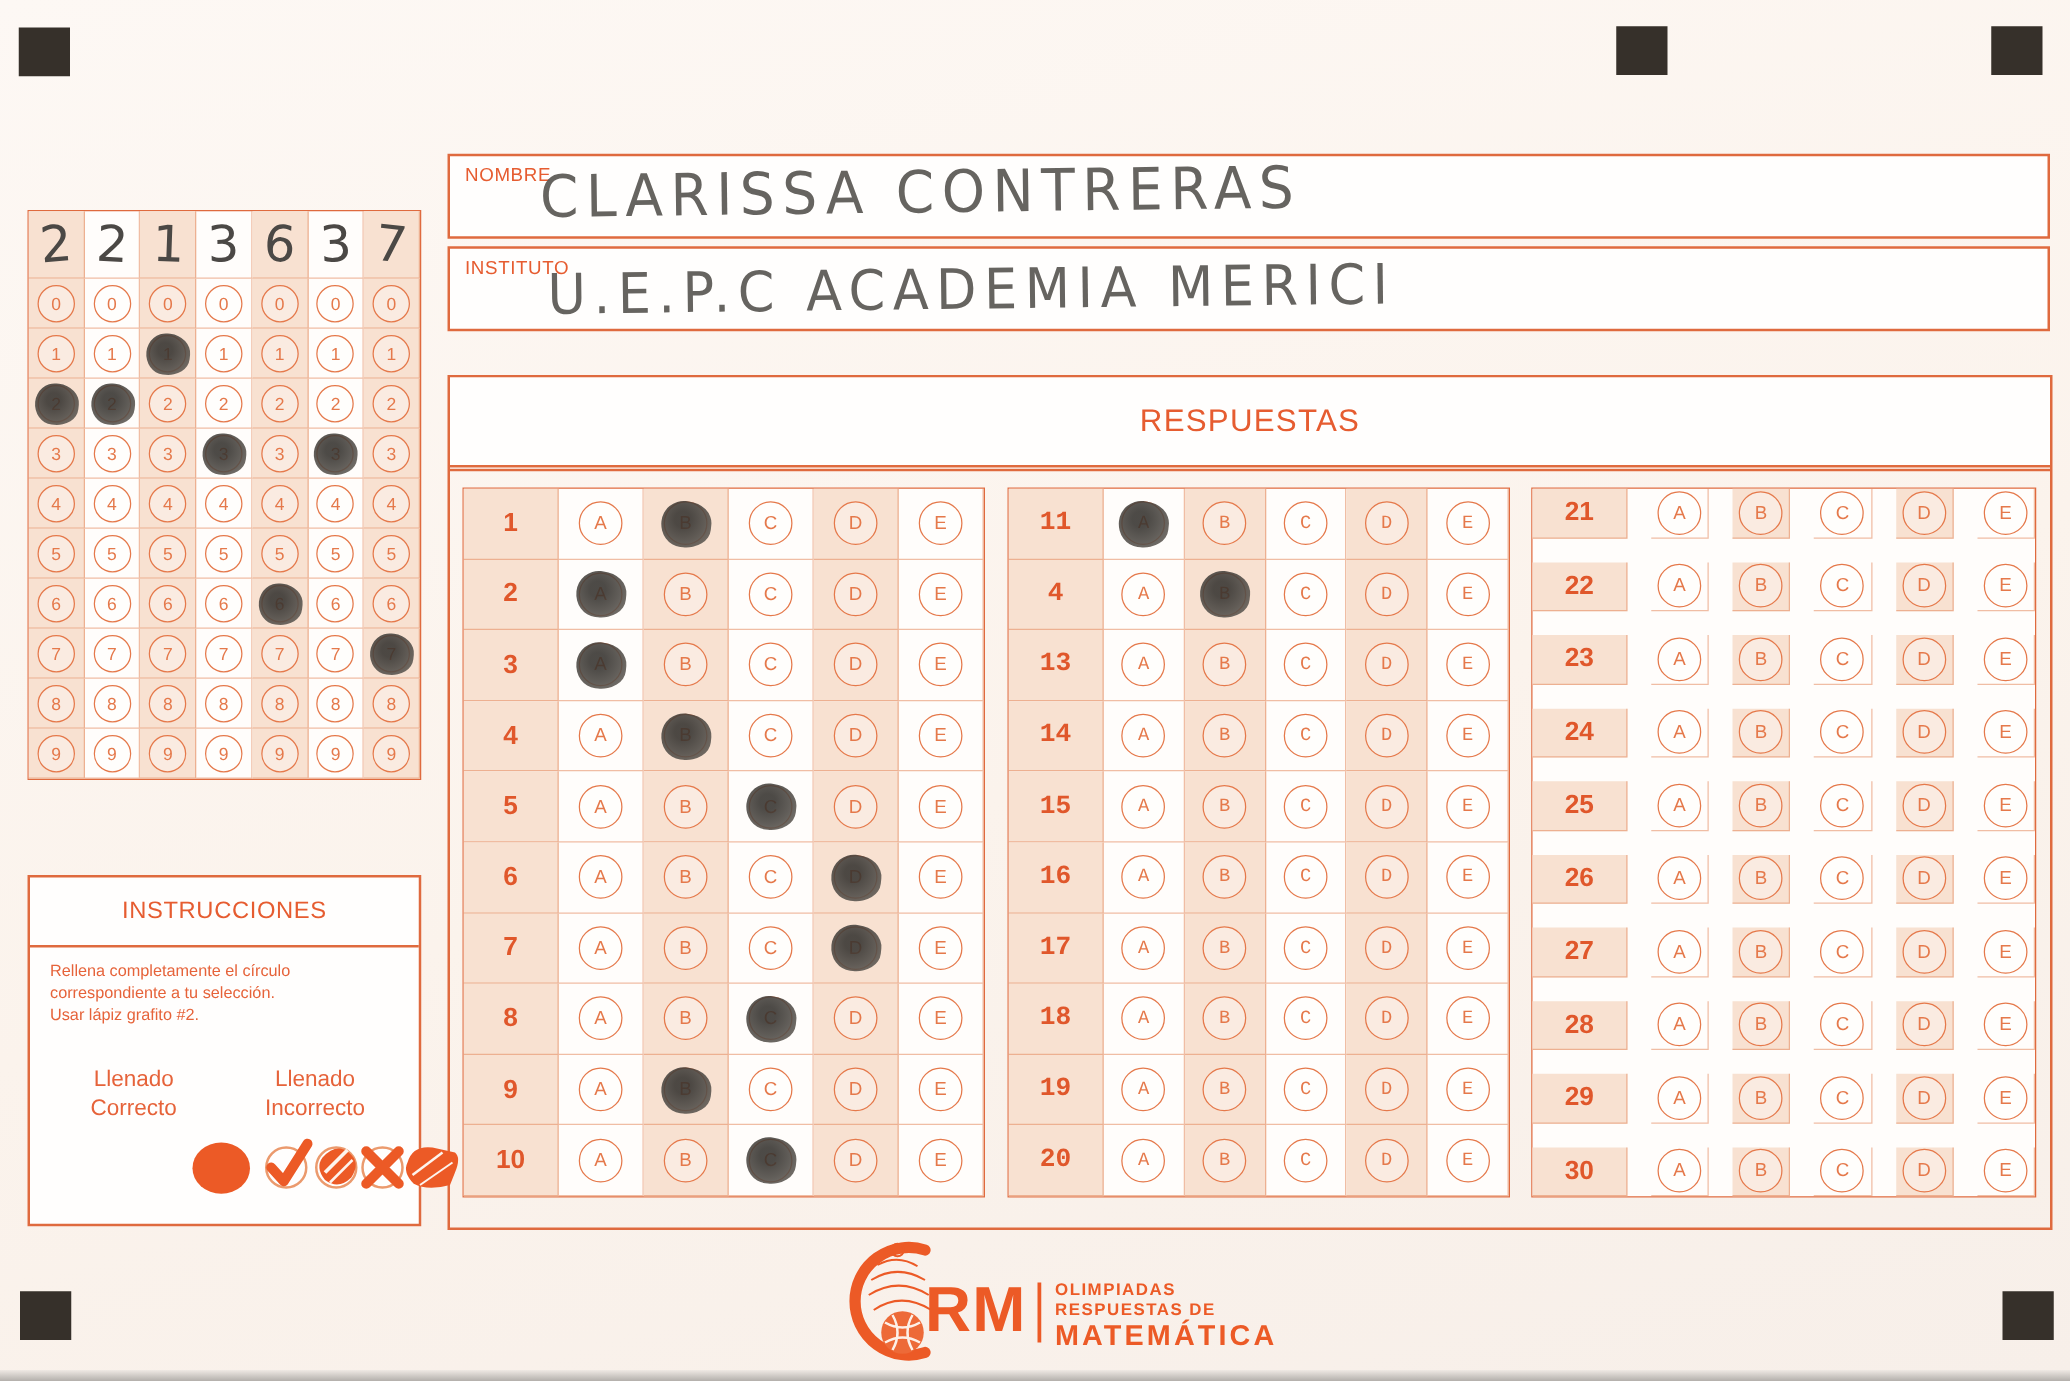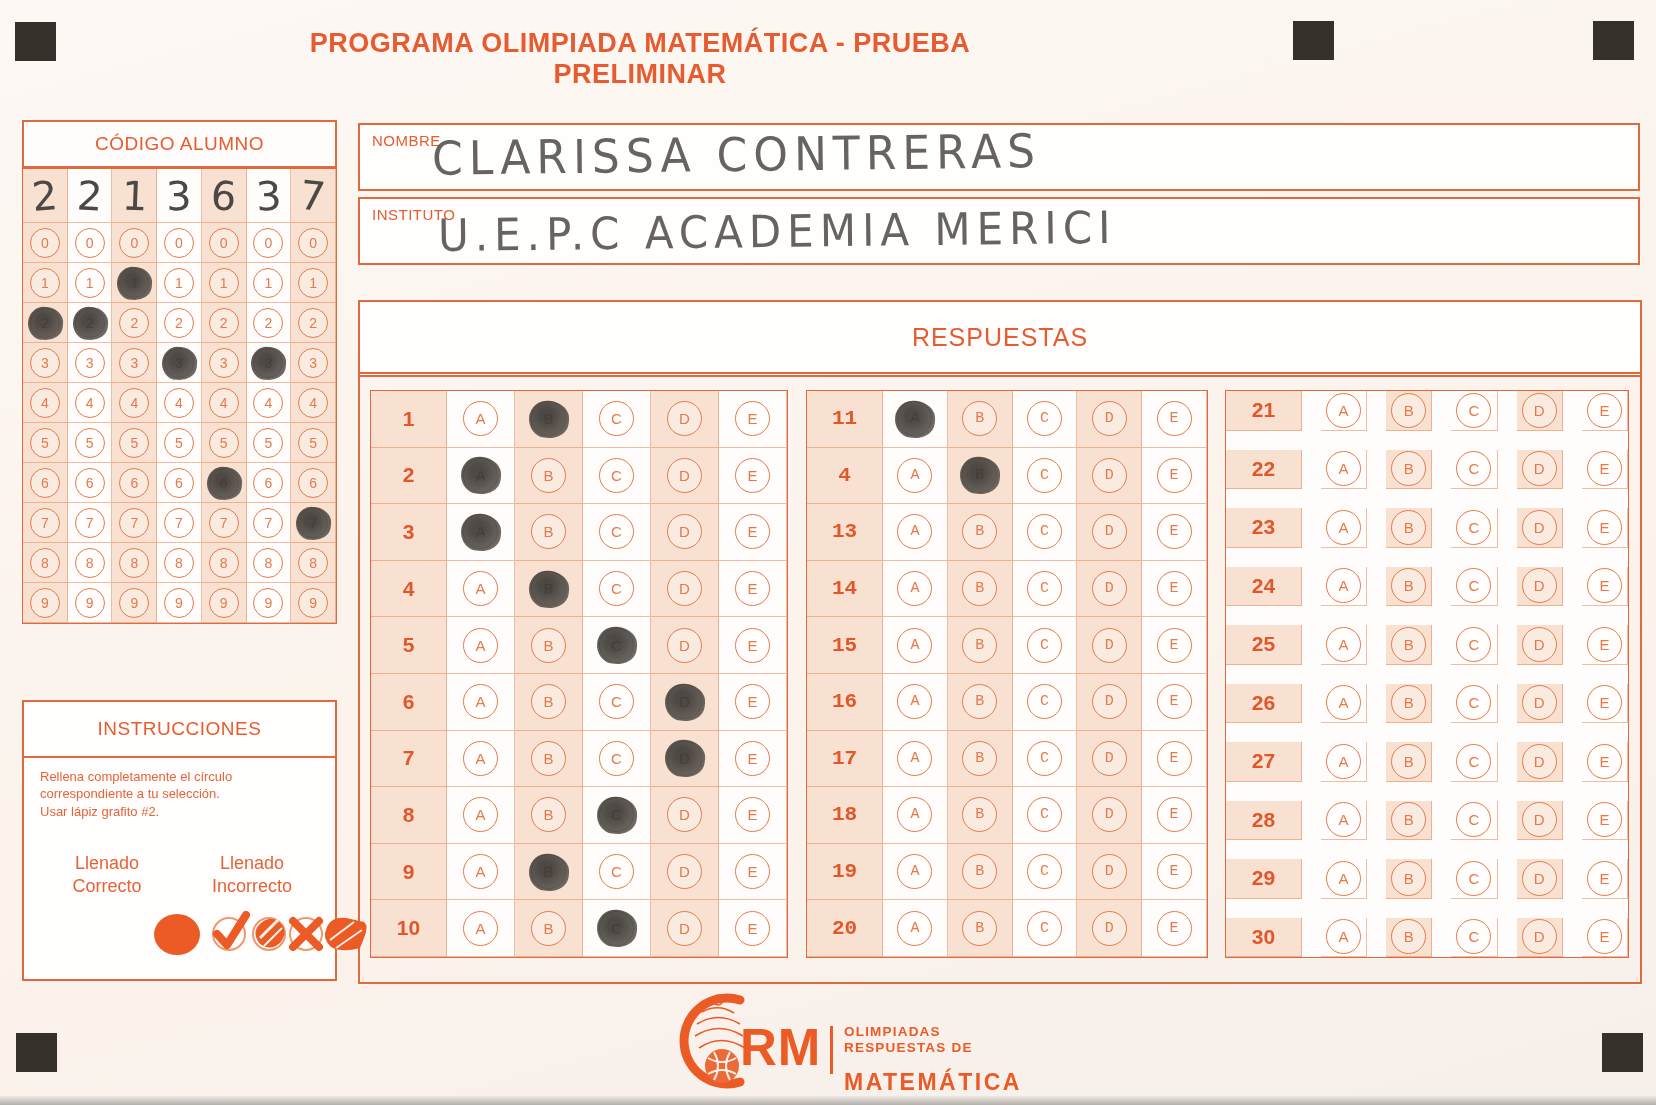--- a/index.html
+++ b/index.html
@@ -69,37 +69,35 @@
   .lc{position:absolute;top:150px;text-align:center;font-size:18px;color:#e6633a;line-height:1.3;}
   .dot{position:absolute;left:130px;top:212px;width:46px;height:41px;border-radius:50%;background:var(--logo);}
   .badicons{position:absolute;left:194px;top:204px;display:flex;}
   .badicons svg{margin-left:-9px;}
   
   .logo{position:absolute;left:652px;top:988px;width:360px;height:105px;}
   .logo .wordmark{position:absolute;left:88px;top:30px;font-size:51px;font-weight:bold;color:var(--logo);letter-spacing:1px;}
   .logo .bar{position:absolute;left:178px;top:38px;width:3px;height:48px;background:var(--logo);}
   .logo .stack{position:absolute;left:192px;top:36px;color:var(--logo);}
   .logo .s1,.logo .s2{font-size:13.5px;font-weight:bold;letter-spacing:1.2px;line-height:1.15;}
-  .logo .s3{font-size:23px;font-weight:bold;letter-spacing:2.5px;margin-top:14px;}
+  .logo .s3{font-size:23px;font-weight:bold;letter-spacing:2.5px;margin-top:0;}
   .scan-bottom{position:absolute;left:0;right:0;bottom:0;height:9px;background:linear-gradient(#efe9e4,#b2aeaa);}
 </style>
 </head>
 <body>
 
 <div class="canvas">
 
   <div class="regmark" style="left:15px;top:22px"></div>
   <div class="regmark" style="left:1293px;top:21px"></div>
   <div class="regmark" style="left:1593px;top:21px"></div>
   <div class="regmark" style="left:16px;top:1033px"></div>
   <div class="regmark" style="left:1602px;top:1033px"></div>
 
-  <div class="sheet-title">PROGRAMA OLIMPIADA MATEMÁTICA - PRUEBA PRELIMINAR</div>
 
-  <div class="codigo-header">CÓDIGO ALUMNO</div>
   <div class="codigo-grid">
       <div class="cell shade">
         <span class="hw" style="transform: rotate(-5deg);">2</span>
       </div>
       <div class="cell">
         <span class="hw" style="transform: rotate(3deg);">2</span>
       </div>
       <div class="cell shade">
         <span class="hw" style="transform: rotate(2deg);">1</span>
       </div>

